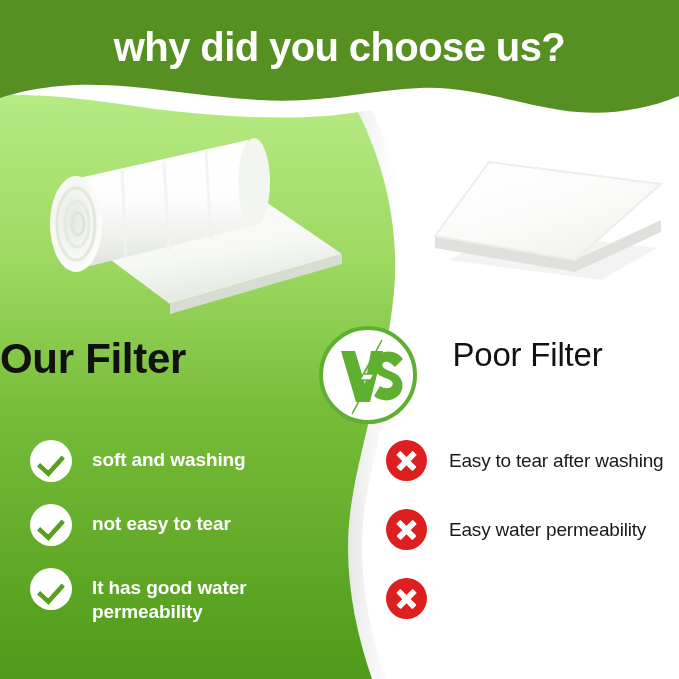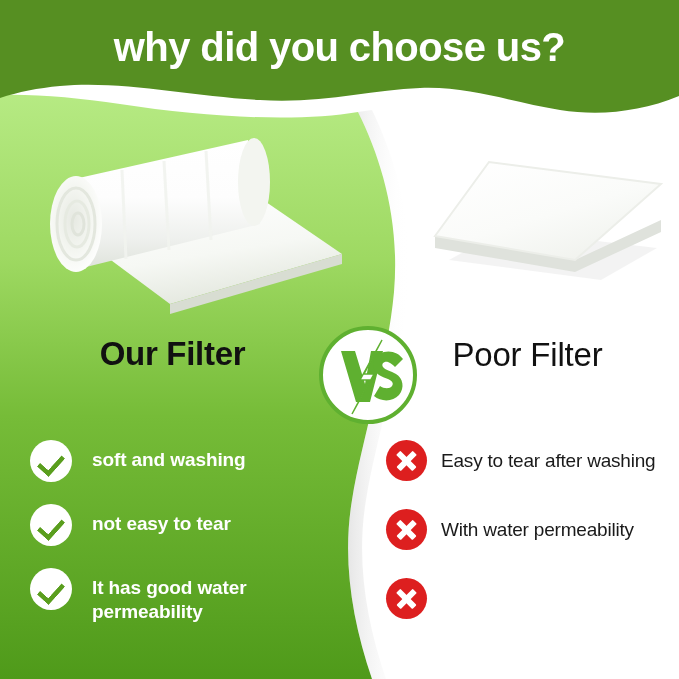--- a/index.html
+++ b/index.html
@@ -59,22 +59,22 @@
   
   .caption {
     position: absolute;
     color: #111111;
     white-space: nowrap;
   }
   .caption-left {
     left: 0;
     top: 335px;
     width: 345px;
-    text-align: center;
-    font-size: 33px;
+    text-align: left;
+    font-size: 42px;
     font-weight: bold;
     letter-spacing: -0.3px;
   }
   .caption-right {
     left: 388px;
     top: 336px;
     width: 279px;
     text-align: center;
     font-size: 33px;
     font-weight: normal;
@@ -96,21 +96,21 @@
   }
   .list-left { left: 30px; top: 440px; width: 300px; }
   .list-right { left: 386px; top: 440px; width: 290px; }
 
   .bullet {
     position: relative;
     display: flex;
     align-items: flex-start;
     margin-bottom: 22px;
   }
-  .list-right .bullet { margin-bottom: 28px; }
+  .list-right .bullet { margin-bottom: 28px; gap: 8px; }
 
   .badge-check {
     flex: 0 0 auto;
     width: 42px;
     height: 42px;
     border-radius: 50%;
     background: #ffffff;
     position: relative;
     margin-right: 20px;
   }
@@ -301,20 +301,20 @@
     </div>
   </div>
 
   <div class="list list-right">
     <div class="bullet">
       <span class="badge-x"></span>
       <span class="bullet-text-bad">Easy to tear after washing</span>
     </div>
     <div class="bullet">
       <span class="badge-x"></span>
-      <span class="bullet-text-bad">With water permeability</span>
+      <span class="bullet-text-bad">Easy water permeability</span>
     </div>
     <div class="bullet">
       <span class="badge-x"></span>
     </div>
   </div>
 
 </div>
 
 </body></html>

